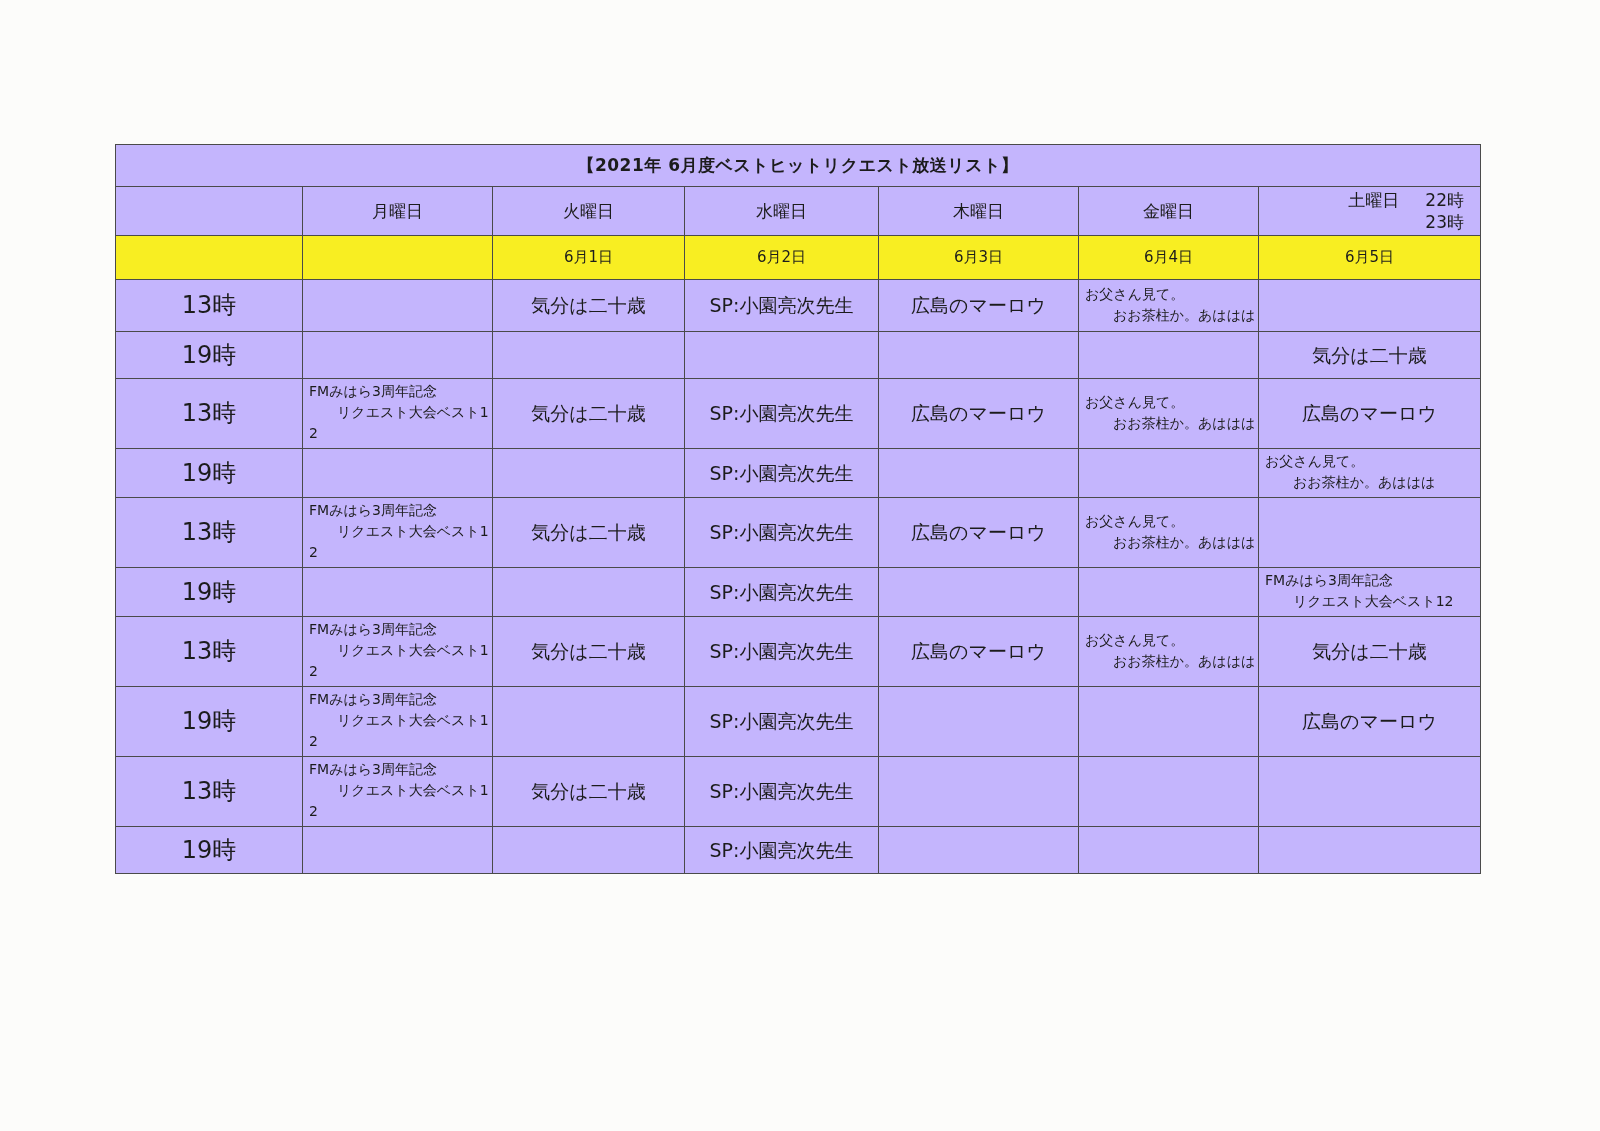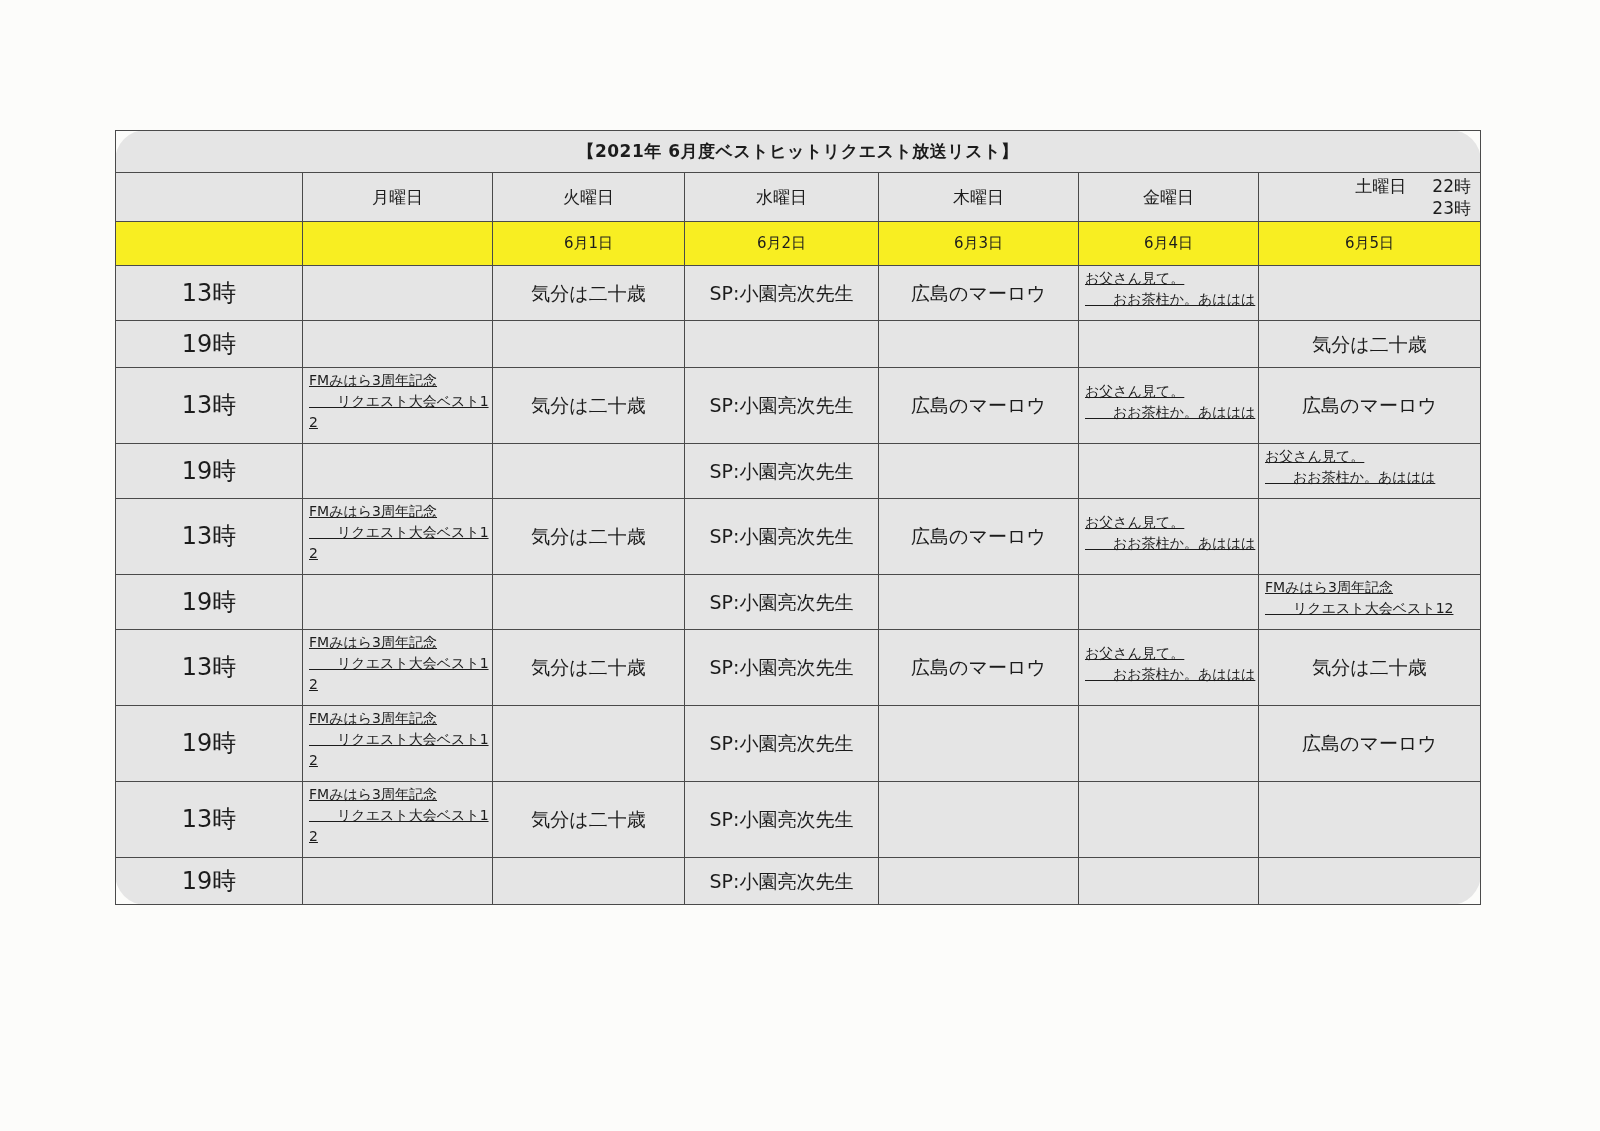--- a/index.html
+++ b/index.html
@@ -2,45 +2,44 @@
 <html><head>
 <meta charset="utf-8">
 <style>
   html,body { margin:0; padding:0; background:#fcfcfa; }
   .page {
     position:relative; width:1600px; height:1131px;
     background:#fcfcfa; overflow:hidden;
     font-family:"DejaVu Sans", sans-serif; color:#1c1c1c;
   }
   table.schedule {
-    position:absolute; left:115px; top:130px; width:1365px;
+    position:absolute; left:115px; top:144px; width:1365px;
     border-collapse:collapse; table-layout:fixed;
-    background:#e5e5e5;
-    border-radius:31px;
+    background:#c4b5fd;
   }
   td {
     border:1px solid #4a4a4a; padding:0 2px;
     text-align:center; vertical-align:middle;
     font-size:19px; line-height:1.3; overflow:hidden;
     word-break:break-all;
   }
   tr.title-row  { height:42px; }
   tr.header-row { height:48px; }
   tr.dates-row  { height:44px; }
   tr.row-13     { height:52px; }
   tr.row-19     { height:47px; }
   td.title-cell { font-size:17px; font-weight:bold; letter-spacing:0.5px; }
   tr.header-row td { font-size:17px; }
   tr.dates-row td { background:#f8ee22; font-size:15px; font-weight:normal; }
   td.time-label { font-size:24px; }
   td.ml {
-    text-align:left; font-size:14px; padding:2px 2px 10px 6px;
-    white-space:pre-line; line-height:1.5;text-decoration:underline;
+    text-align:left; font-size:14px; padding:2px 2px 4px 6px;
+    white-space:pre-line; line-height:1.5;
   }
-  td.sat-header { padding:2px 1px; }
+  td.sat-header { padding:2px 8px; }
   .sat-l1 { display:flex; justify-content:flex-end; gap:26px; padding-right:8px; }
   .sat-l2 { text-align:right; padding-right:8px; }
 </style>
 </head>
 <body>
 
 <div class="page">
   <table class="schedule">
     <colgroup>
       <col style="width:187px">

